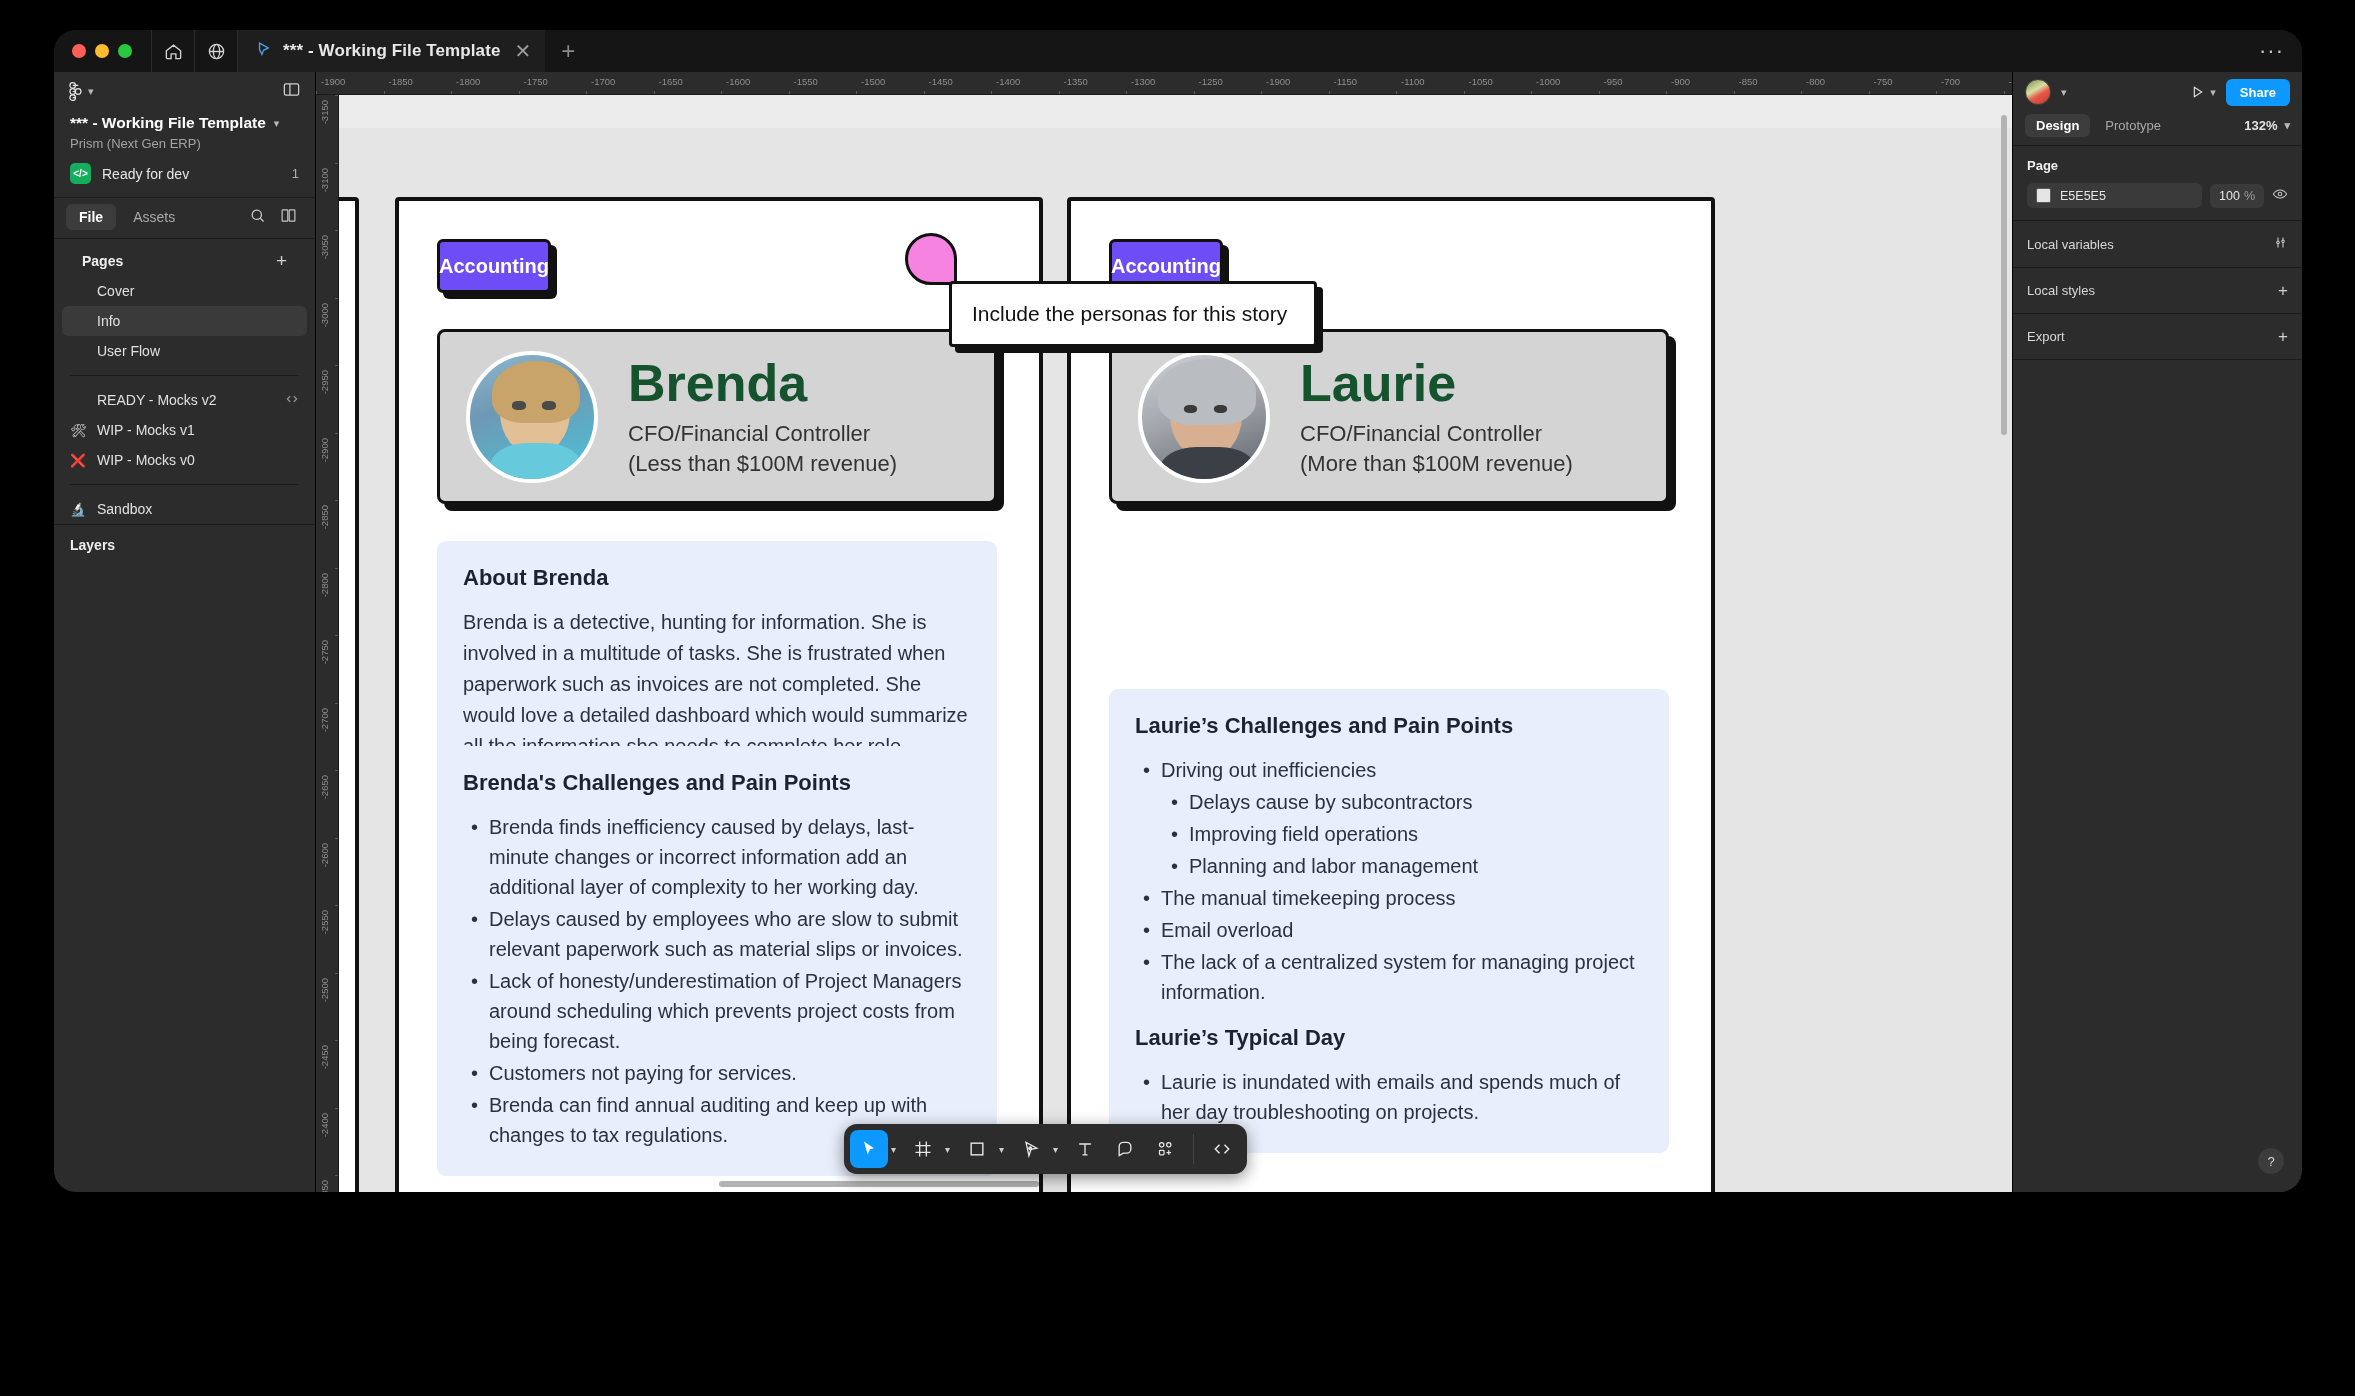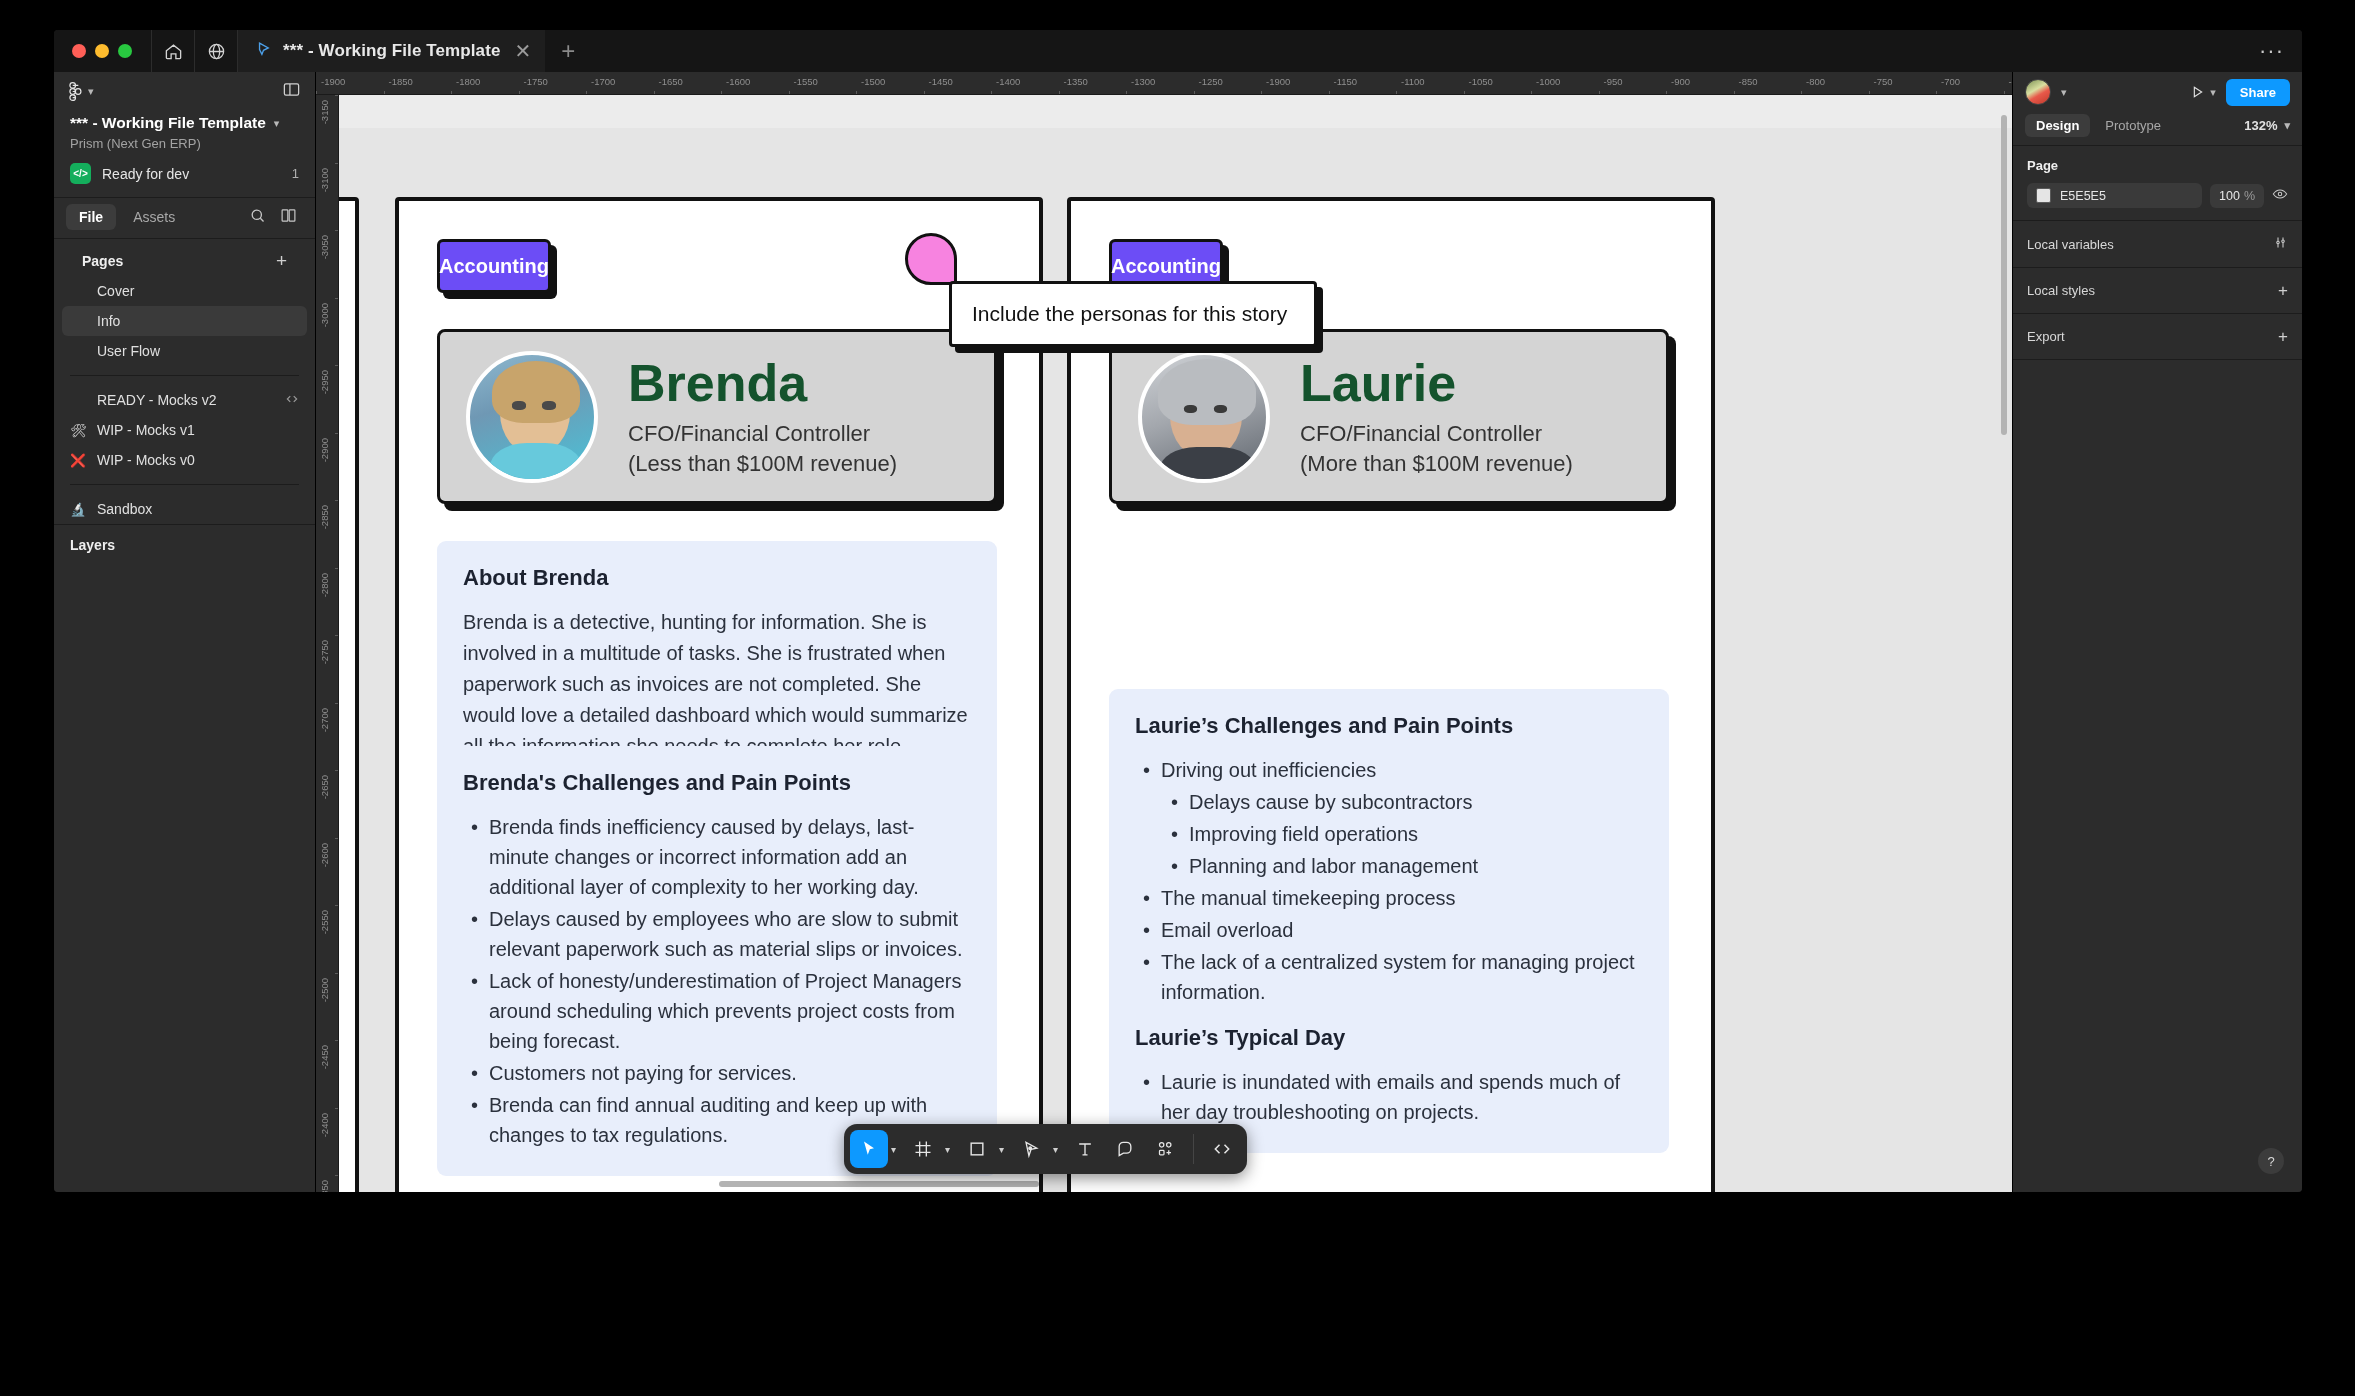--- a/index.html
+++ b/index.html
@@ -7,21 +7,21 @@
     width: 2355px; height: 1396px;
     background: #000;
     font-family: "Liberation Sans", sans-serif;
     overflow: hidden;
   }
   .app {
     position: absolute;
     left: 54px; top: 30px;
     width: 2248px; height: 1162px;
     background: #1e1e1e;
-    border-radius: 4px;
+    border-radius: 22px;
     overflow: hidden;
   }
 
   
   .titlebar {
     position: absolute; left: 0; top: 0;
     width: 100%; height: 42px;
     background: #151515;
     display: flex; align-items: center;
   }

